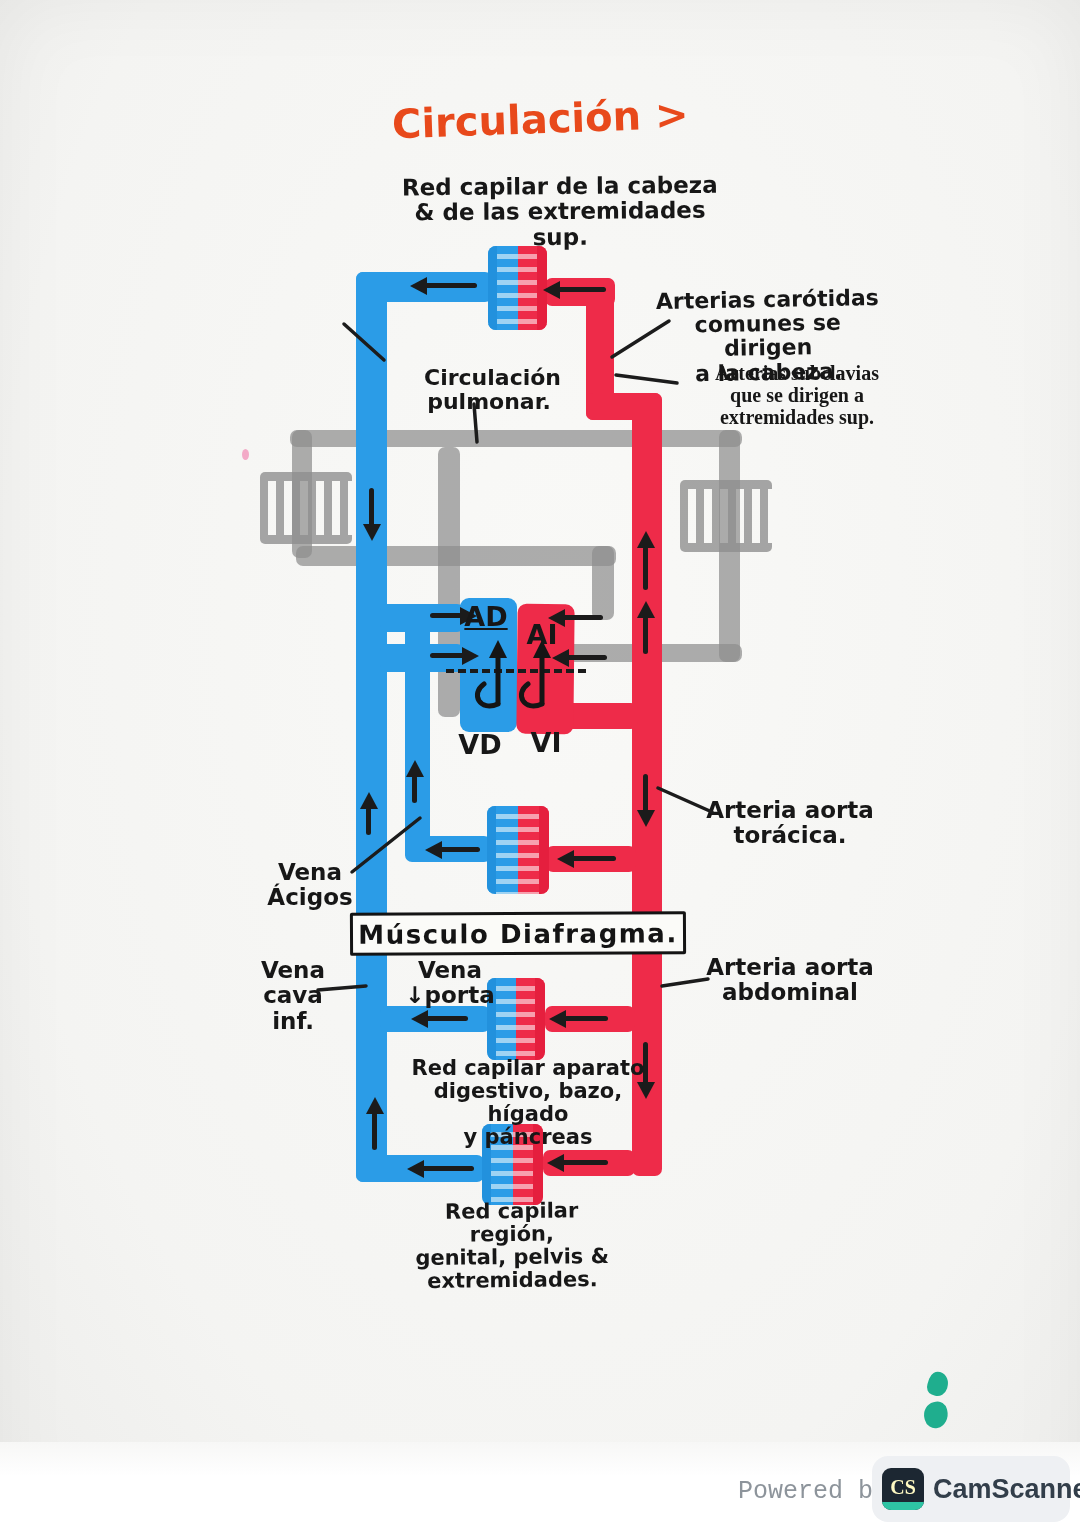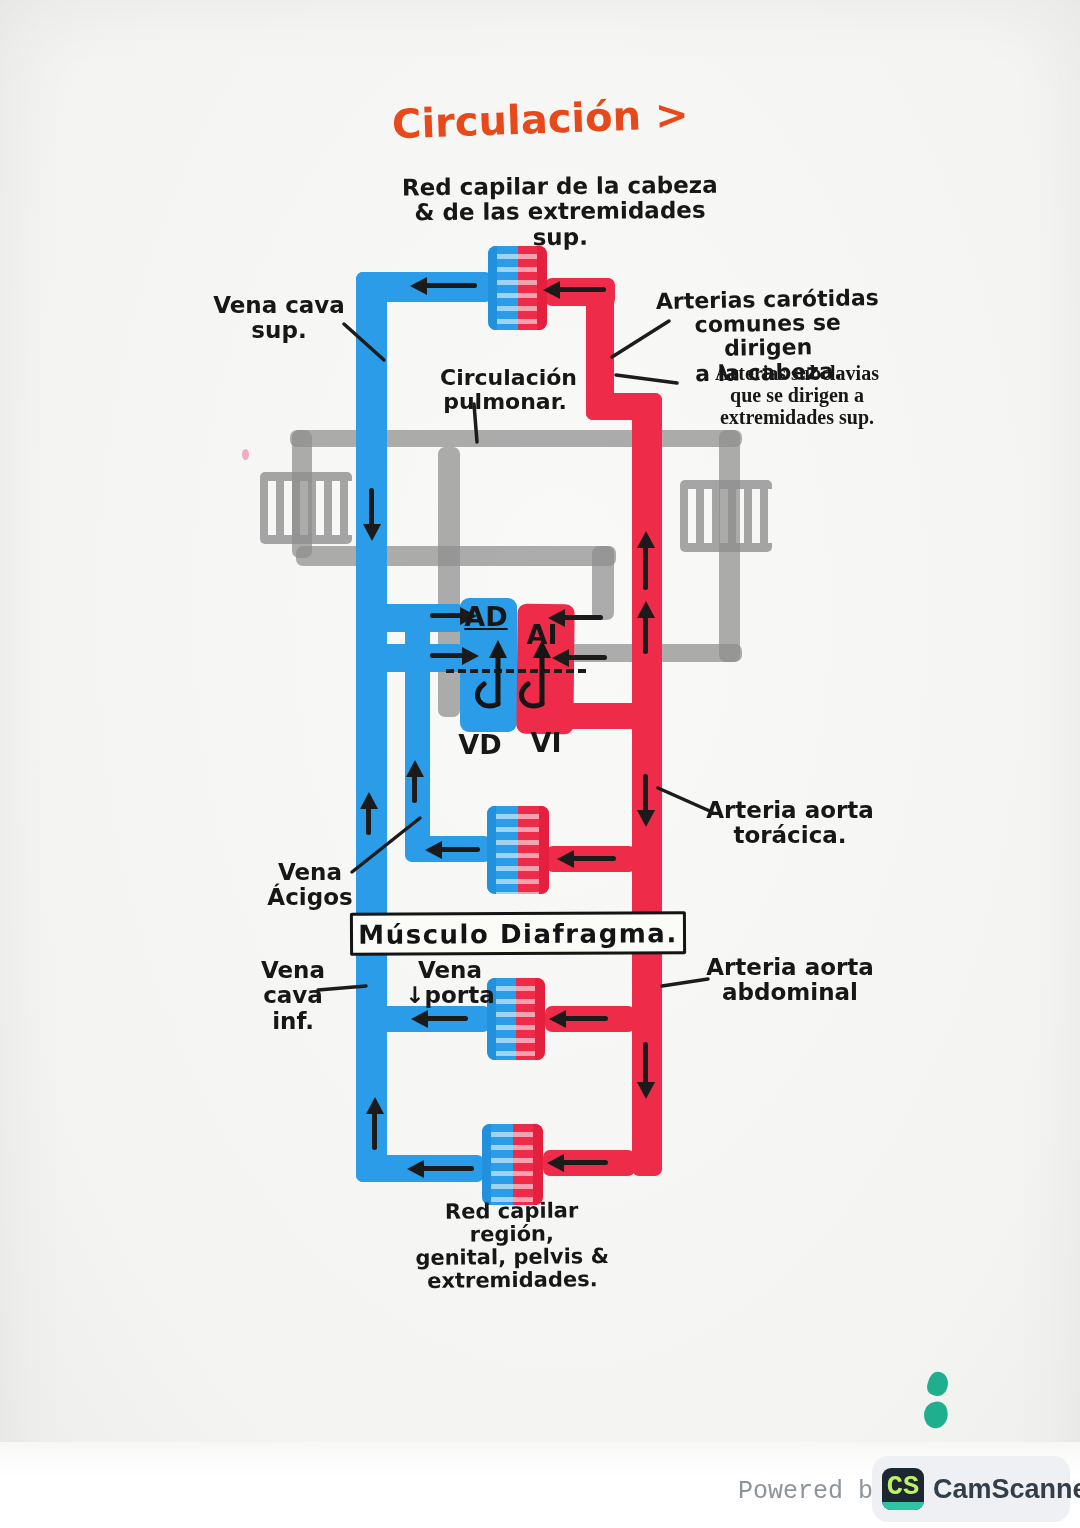--- a/index.html
+++ b/index.html
@@ -58,22 +58,22 @@
   .ptr{position:absolute;left:0;top:0;z-index:65;pointer-events:none;}
   
   .greenmark{position:absolute;background:#1fae8e;z-index:6;}
   .pinkfleck{position:absolute;background:#f06ba2;opacity:.55;z-index:6;border-radius:50%;}
   .poweredby{position:absolute;left:738px;top:1477px;font-size:25px;color:#8d949b;z-index:70;
     font-family:Liberation Mono, monospace;}
   .pill{position:absolute;left:872px;top:1456px;width:198px;height:66px;background:#eef0f3;
     border-radius:16px;z-index:70;display:flex;align-items:center;padding-left:10px;box-sizing:border-box;}
   .csbadge{width:42px;height:42px;background:#1c2732;border-radius:9px;position:relative;
     display:flex;align-items:center;justify-content:center;overflow:hidden;flex:none;}
-  .csbadge .cstxt{color:#bef264;font-weight:700;font-size:27px;line-height:1;margin-top:-4px;
-    font-family:Liberation Mono, monospace;}
+  .csbadge .cstxt{color:#fef9c3;font-weight:700;font-size:20px;line-height:1;margin-top:-4px;
+    font-family:Liberation Serif, serif;}
   .csbadge .tealbar{position:absolute;left:0;bottom:0;width:100%;height:8px;background:#2ec4a4;}
   .brandtxt{margin-left:9px;font-size:27px;font-weight:700;color:#323e4a;
     font-family:"Liberation Sans","DejaVu Sans",sans-serif;}
 </style>
 </head>
 <body>
 
 <div class="canvas">
 
   <div class="pipe pg" style="left:290px;top:430px;width:452px;height:17px;"></div>
@@ -160,41 +160,42 @@
   <div class="arr h5 aL" style="left:422px;top:1166px;width:52px;"></div>
   <div class="arr h5 aL" style="left:562px;top:1160px;width:46px;"></div>
 
   <div class="dbox" style="left:350px;top:912px;width:330px;height:37px;transform:rotate(-.3deg);">
     <span>Músculo Diafragma.</span>
   </div>
 
   <div class="title" style="left:392px;top:96px;font-size:40px;transform:rotate(-2deg);">Circulación &gt;</div>
   <div class="hand" style="left:392px;top:174px;width:336px;font-size:23px;transform:rotate(-.5deg);">Red capilar de la cabeza
 &amp; de las extremidades sup.</div>
-  <div class="hand" style="left:212px;top:293px;width:134px;font-size:23px;">Vena cava
-sup.</div>
   <div class="hand" style="left:648px;top:288px;width:240px;font-size:22px;transform:rotate(-1deg);">Arterias carótidas
 comunes se dirigen
 a la cabeza.</div>
   <div class="hand" style="left:672px;top:362px;width:250px;font-size:20px;font-family:Liberation Serif, serif;">Arterias subclavias
 que se dirigen a
 extremidades sup.</div>
-  <div class="hand" style="left:440px;top:366px;width:130px;font-size:22px;">Circulación
+  <div class="hand" style="left:424px;top:366px;width:130px;font-size:22px;">Circulación
 pulmonar.</div>
   <div class="hand" style="left:700px;top:798px;width:180px;font-size:23px;">Arteria aorta
 torácica.</div>
   <div class="hand" style="left:260px;top:860px;width:100px;font-size:23px;">Vena
 Ácigos</div>
   <div class="hand" style="left:248px;top:958px;width:90px;font-size:23px;">Vena
 cava
 inf.</div>
   <div class="hand" style="left:404px;top:958px;width:92px;font-size:23px;">Vena
 ↓porta</div>
   <div class="hand" style="left:700px;top:955px;width:180px;font-size:23px;">Arteria aorta
 abdominal</div>
+  <div class="hand" style="left:408px;top:1057px;width:240px;font-size:21px;">Red capilar aparato
+digestivo, bazo, hígado
+y páncreas</div>
   <div class="hand" style="left:402px;top:1200px;width:220px;font-size:21px;transform:rotate(-.6deg);">Red capilar región,
 genital, pelvis &amp;
 extremidades.</div>
 
   <svg class="ptr" width="1080" height="1528" viewBox="0 0 1080 1528">
     <line x1="344" y1="324" x2="384" y2="360" stroke="#1c1c1c" stroke-width="3.5" stroke-linecap="round"></line>
     <line x1="612" y1="357" x2="669" y2="321" stroke="#1c1c1c" stroke-width="3.5" stroke-linecap="round"></line>
     <line x1="616" y1="375" x2="677" y2="383" stroke="#1c1c1c" stroke-width="3.5" stroke-linecap="round"></line>
     <line x1="474" y1="404" x2="477" y2="442" stroke="#1c1c1c" stroke-width="3.5" stroke-linecap="round"></line>
     <line x1="352" y1="872" x2="420" y2="818" stroke="#1c1c1c" stroke-width="3.5" stroke-linecap="round"></line>

